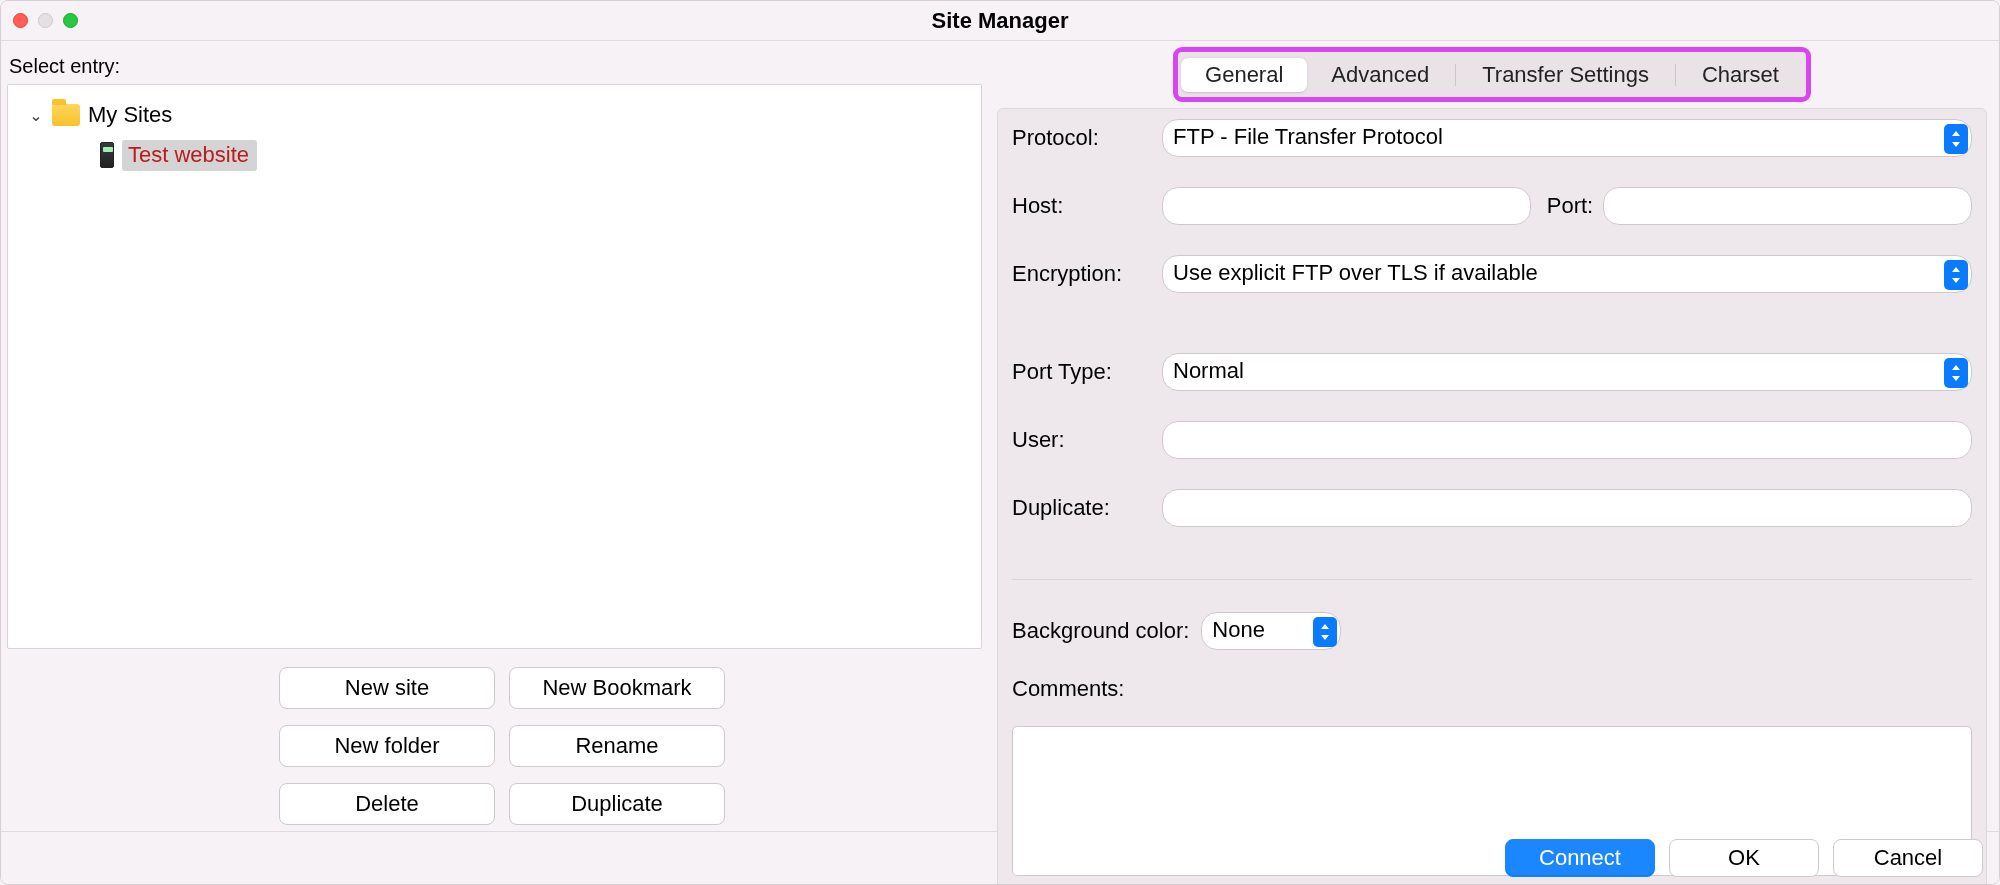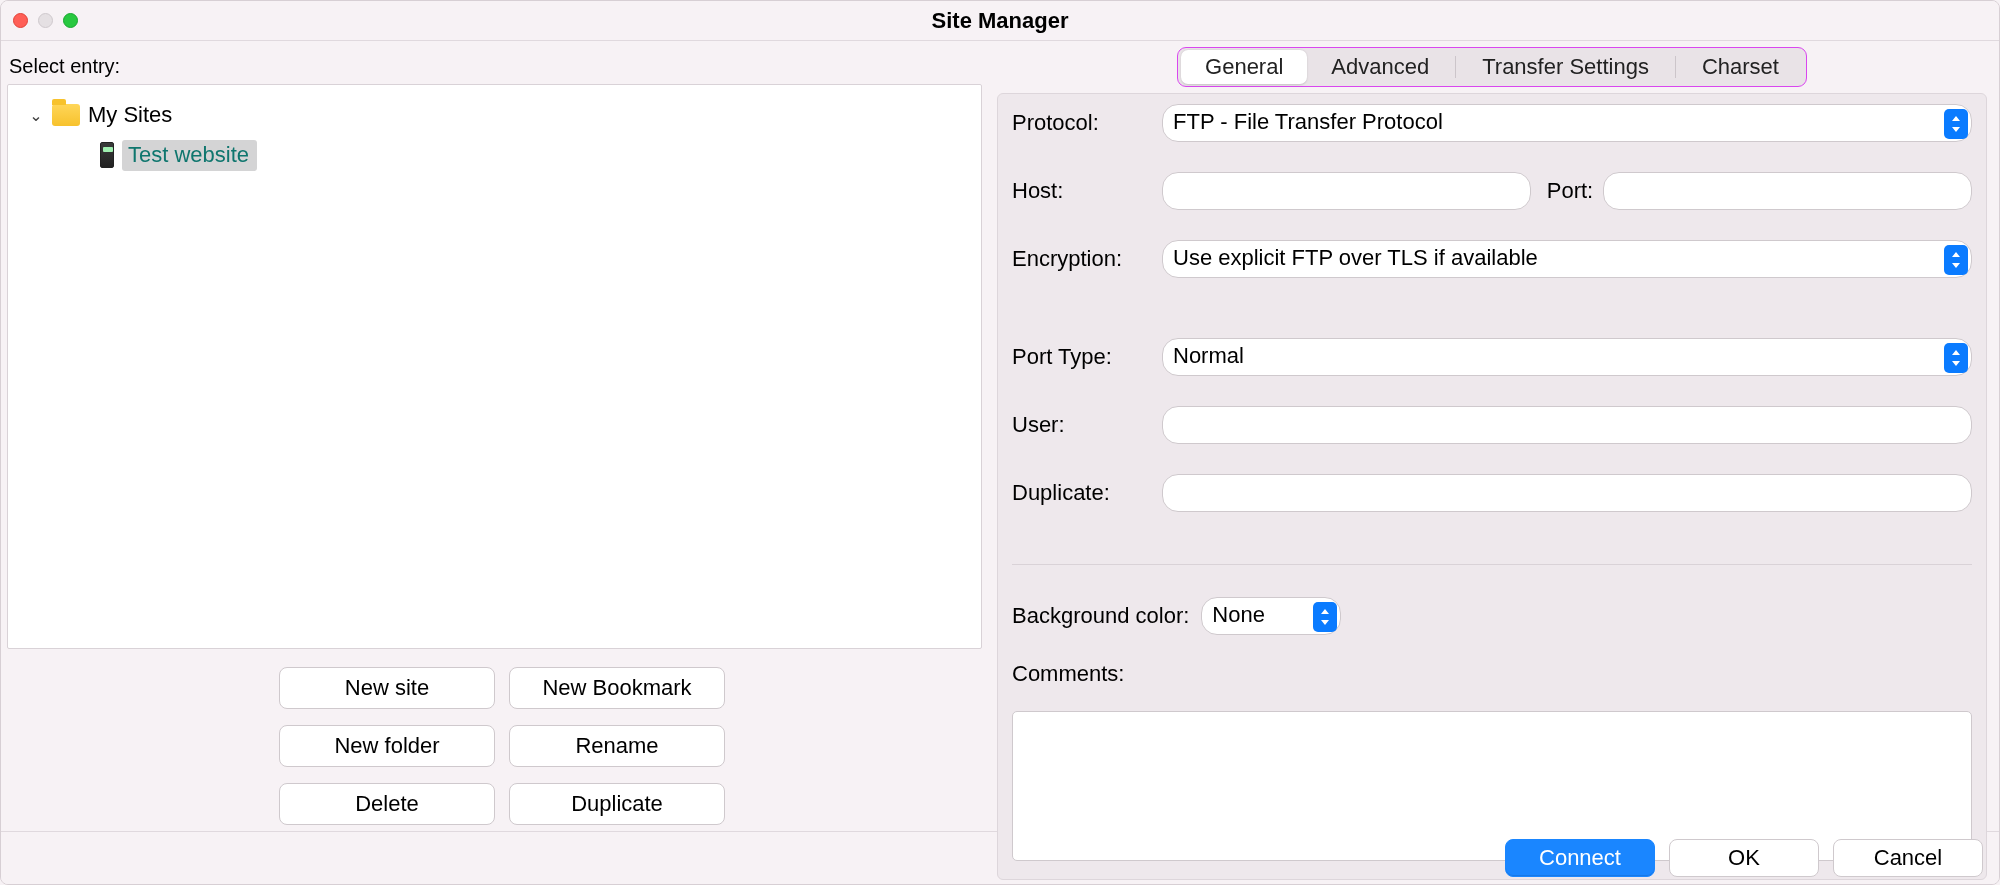--- a/index.html
+++ b/index.html
@@ -72,21 +72,21 @@
   }
   .tree-row.child { padding-left:86px; }
   .server-icon {
     width:14px; height:26px; border-radius:2px;
     background: linear-gradient(#3a3a3a,#222);
     border:1px solid #222;
     position:relative;
   }
   .server-icon::after{content:"";position:absolute;top:4px;left:2px;width:10px;height:5px;background:#9fefb0;border-radius:1px;}
   .sel-item {
-    background:#d4d4d5; color:#0f766e;
+    background:#d4d4d5; color:#b91c1c;
     padding:2px 8px 3px 6px; border-radius:3px;
   }
 
   .btn-grid {
     margin-top:18px;
     display:grid;
     grid-template-columns: 216px 216px;
     grid-auto-rows: 42px;
     gap: 16px 14px;
     margin-left: 272px;
@@ -99,22 +99,22 @@
 
   
   .right-col {
     flex:1;
     padding: 6px 12px 0 6px;
     display:flex; flex-direction:column;
   }
   .tabs-row { display:flex; justify-content:center; margin-bottom:0; }
   .tabs {
     display:flex; align-items:center;
-    background:#e9e3e7; border:1px solid #d946ef; border-radius:9px;
-    padding:3px; height:40px;
+    background:#e9e3e7; border:5px solid #d946ef; border-radius:9px;
+    padding:3px; height:55px;
   }
   .tab {
     padding: 4px 24px; font-size:22px; color:#222;
     border-radius:7px;
   }
   .tab.active {
     background:#fff;
     box-shadow: 0 0.5px 2px rgba(0,0,0,.15);
   }
   .tab-sep { width:1px; height:22px; background:#ccc5ca; margin:0 2px; }

